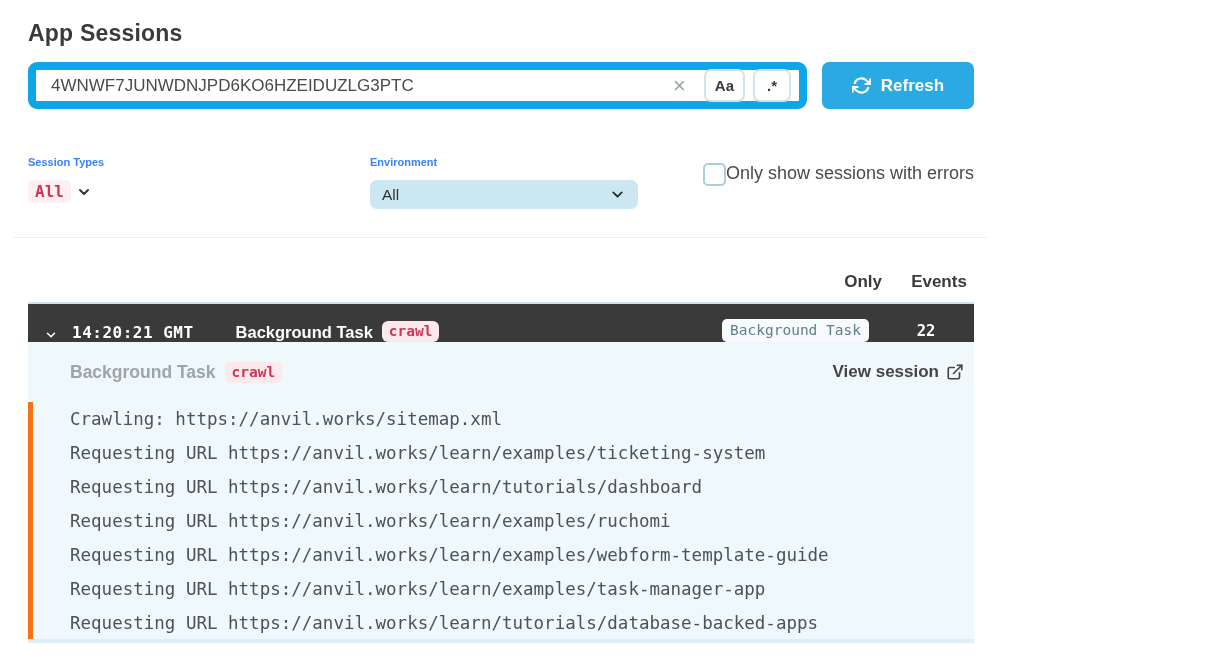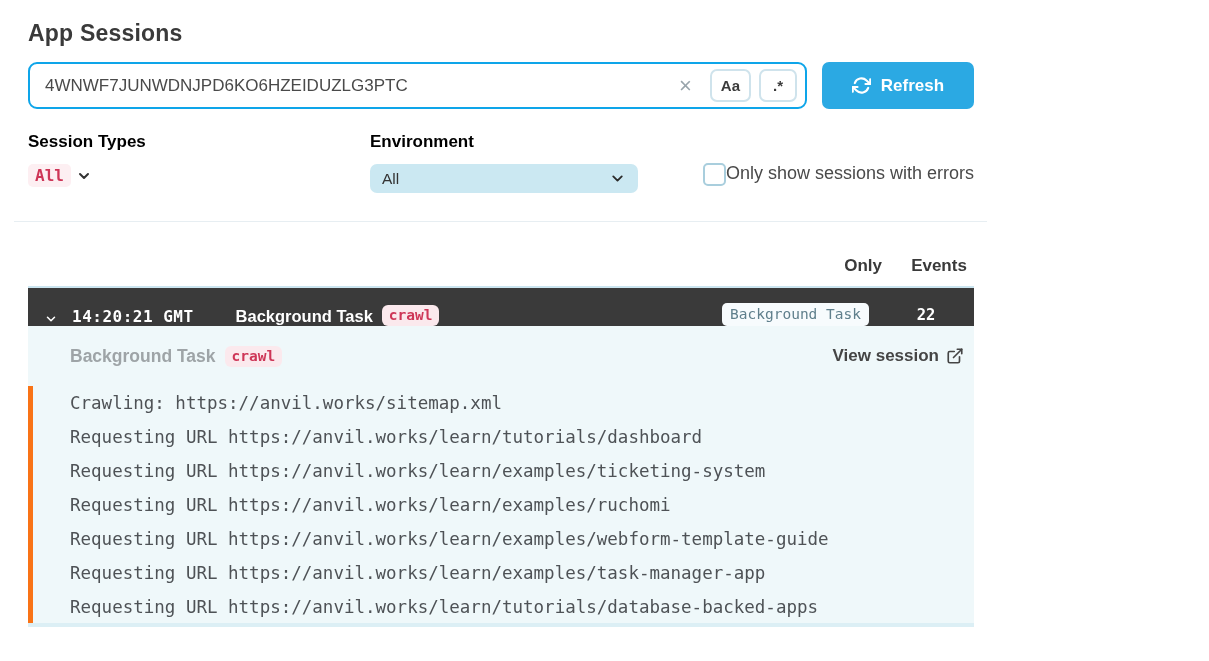--- a/index.html
+++ b/index.html
@@ -4,34 +4,34 @@
 <style>
   * { margin:0; padding:0; box-sizing:border-box; }
   html,body { width:1209px; height:661px; overflow:hidden; background:#fff;
     font-family:"Liberation Sans", sans-serif; color:#3b3b3b; }
   .page { position:relative; width:987px; height:661px; padding:0 13px 0 28px; }
 
   .page-title { font-size:23px; font-weight:700; color:#3a3a3a; padding-top:20px; letter-spacing:.2px; }
 
   
   .search-row { display:flex; align-items:stretch; gap:15px; margin-top:15px; height:47px; }
-  .search-box { flex:1; display:flex; align-items:center; border:2px solid #0ea5e9;
+  .search-box { flex:1; display:flex; align-items:center; border:8px solid #0ea5e9;
     border-radius:9px; padding:0 8px 0 15px; background:#fff; }
   .search-input { flex:1; border:none; outline:none; font-size:17px; color:#4a4a4a;
     font-family:"Liberation Sans", sans-serif; background:transparent; }
   .clear-btn { font-size:22px; color:#98a4ab; padding:0 10px; cursor:pointer; line-height:1; }
   .mini-btn { border:2px solid #cfe3ec; border-radius:7px; background:#fff; color:#3b3b3b;
     font-size:15px; font-weight:700; padding:6px 9px; margin-left:8px; cursor:pointer; min-width:38px; text-align:center; }
   .refresh-btn { width:152px; border:none; border-radius:7px; background:#2BA9E3; color:#fff;
     font-size:17px; font-weight:700; display:flex; align-items:center; justify-content:center; gap:10px;
     cursor:pointer; font-family:"Liberation Sans", sans-serif; }
 
   
   .filters-row { display:flex; margin-top:23px; align-items:flex-start; }
-  .filter-label { font-size:17px; font-weight:700; color:#000000; }
+  .filter-label { font-size:11px; font-weight:700; color:#3b82f6;margin-top:24px; }
   .filter-col-1 { width:342px; }
   .filter-col-2 { width:268px; }
   .filter-control { margin-top:12px; display:flex; }
   .type-pill { font-family:"DejaVu Sans Mono", monospace; font-size:16px; font-weight:700;
     color:#ce3657; background:#fdeff2; padding:2px 7px; border-radius:5px; cursor:pointer; }
   .pill-chevron { margin-left:5px; display:flex; align-items:center; cursor:pointer; }
   .env-select { width:268px; height:29px; background:#cbe8f2; border-radius:7px; display:flex;
     align-items:center; padding:0 12px; font-size:15.5px; color:#333; cursor:pointer; }
   .env-select .sel-text { flex:1; }
   .errors-filter { margin-left:auto; display:flex; align-items:flex-start; margin-top:31px; }
@@ -181,22 +181,22 @@
           <svg width="18" height="18" viewBox="0 0 24 24" fill="none" stroke="#454545" stroke-width="2.2" stroke-linecap="round" stroke-linejoin="round">
             <path d="M18 13v6a2 2 0 0 1-2 2H5a2 2 0 0 1-2-2V8a2 2 0 0 1 2-2h6"></path>
             <polyline points="15 3 21 3 21 9"></polyline>
             <line x1="10" y1="14" x2="21" y2="3"></line>
           </svg>
         </span>
       </div>
     </div>
     <div class="log-block">
       <div class="log-line">Crawling: https://anvil.works/sitemap.xml</div>
+      <div class="log-line">Requesting URL https://anvil.works/learn/examples/ticketing-system</div>
       <div class="log-line">Requesting URL https://anvil.works/learn/tutorials/dashboard</div>
-      <div class="log-line">Requesting URL https://anvil.works/learn/examples/ticketing-system</div>
       <div class="log-line">Requesting URL https://anvil.works/learn/examples/ruchomi</div>
       <div class="log-line">Requesting URL https://anvil.works/learn/examples/webform-template-guide</div>
       <div class="log-line">Requesting URL https://anvil.works/learn/examples/task-manager-app</div>
       <div class="log-line">Requesting URL https://anvil.works/learn/tutorials/database-backed-apps</div>
     </div>
     <div class="bottom-strip"></div>
   </div>
 
 </div>
 

